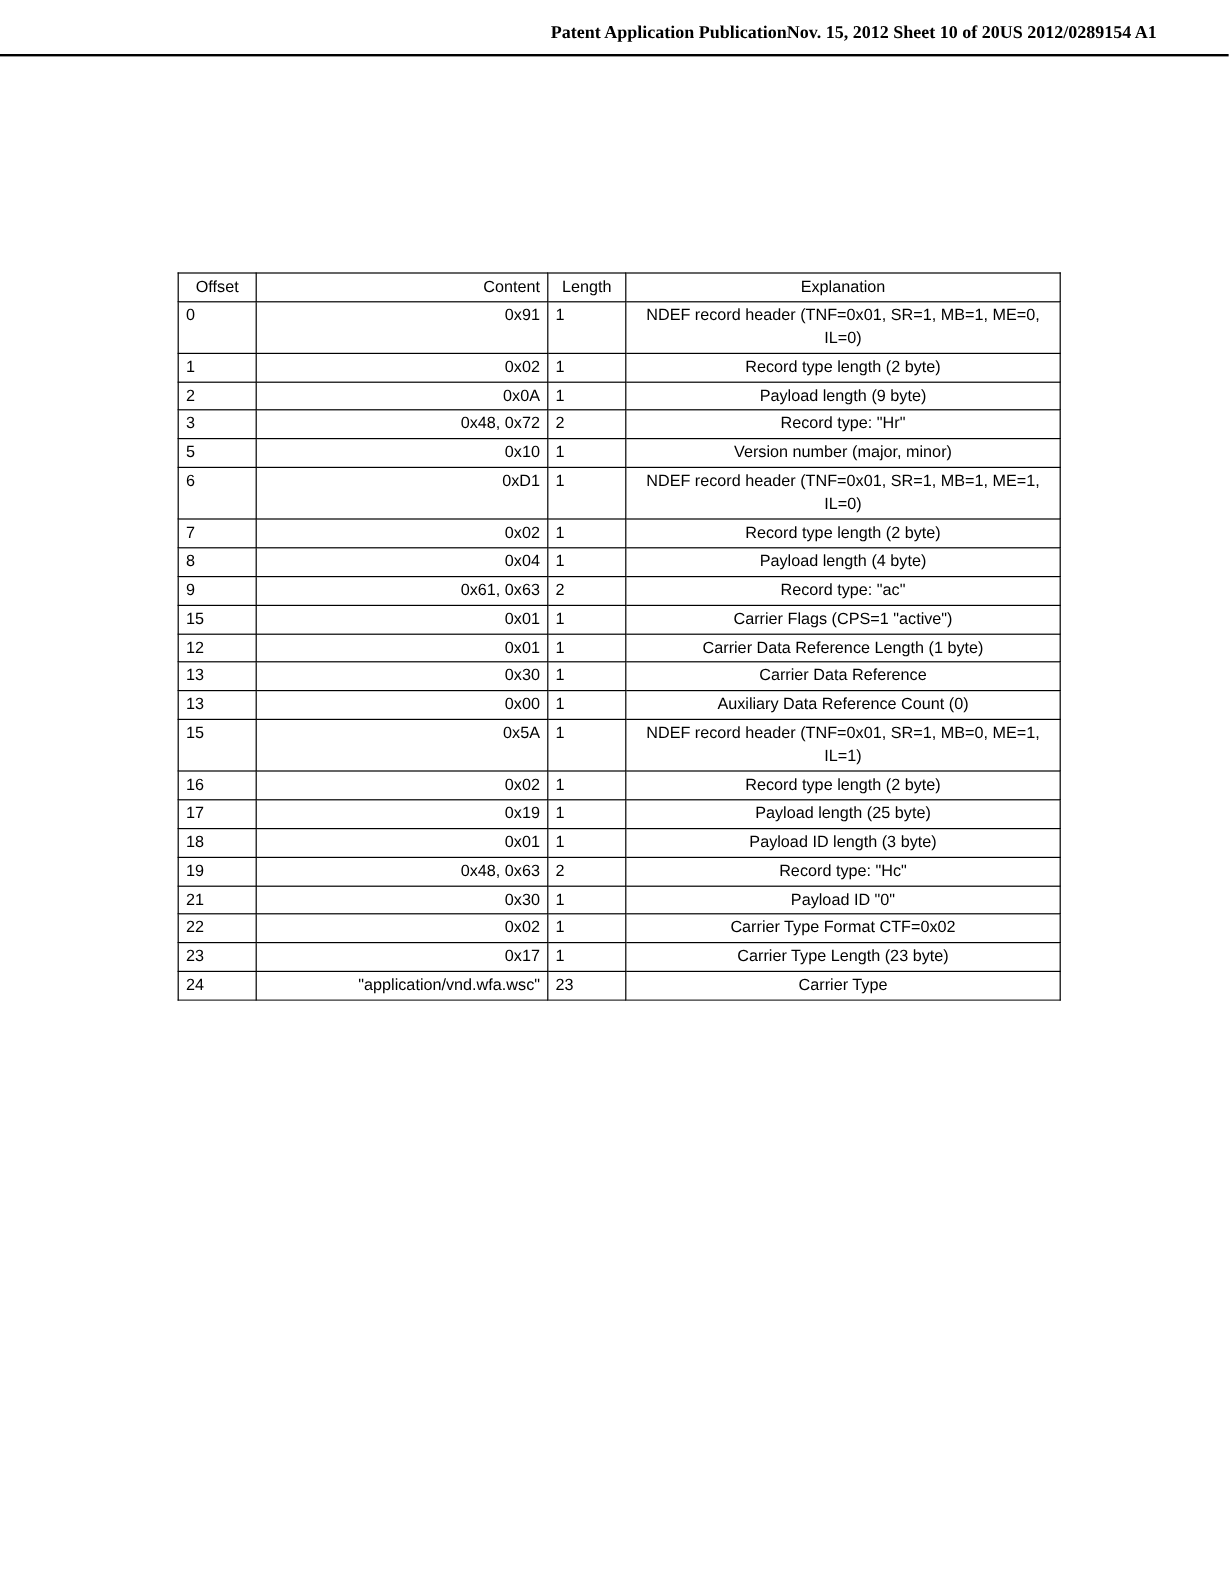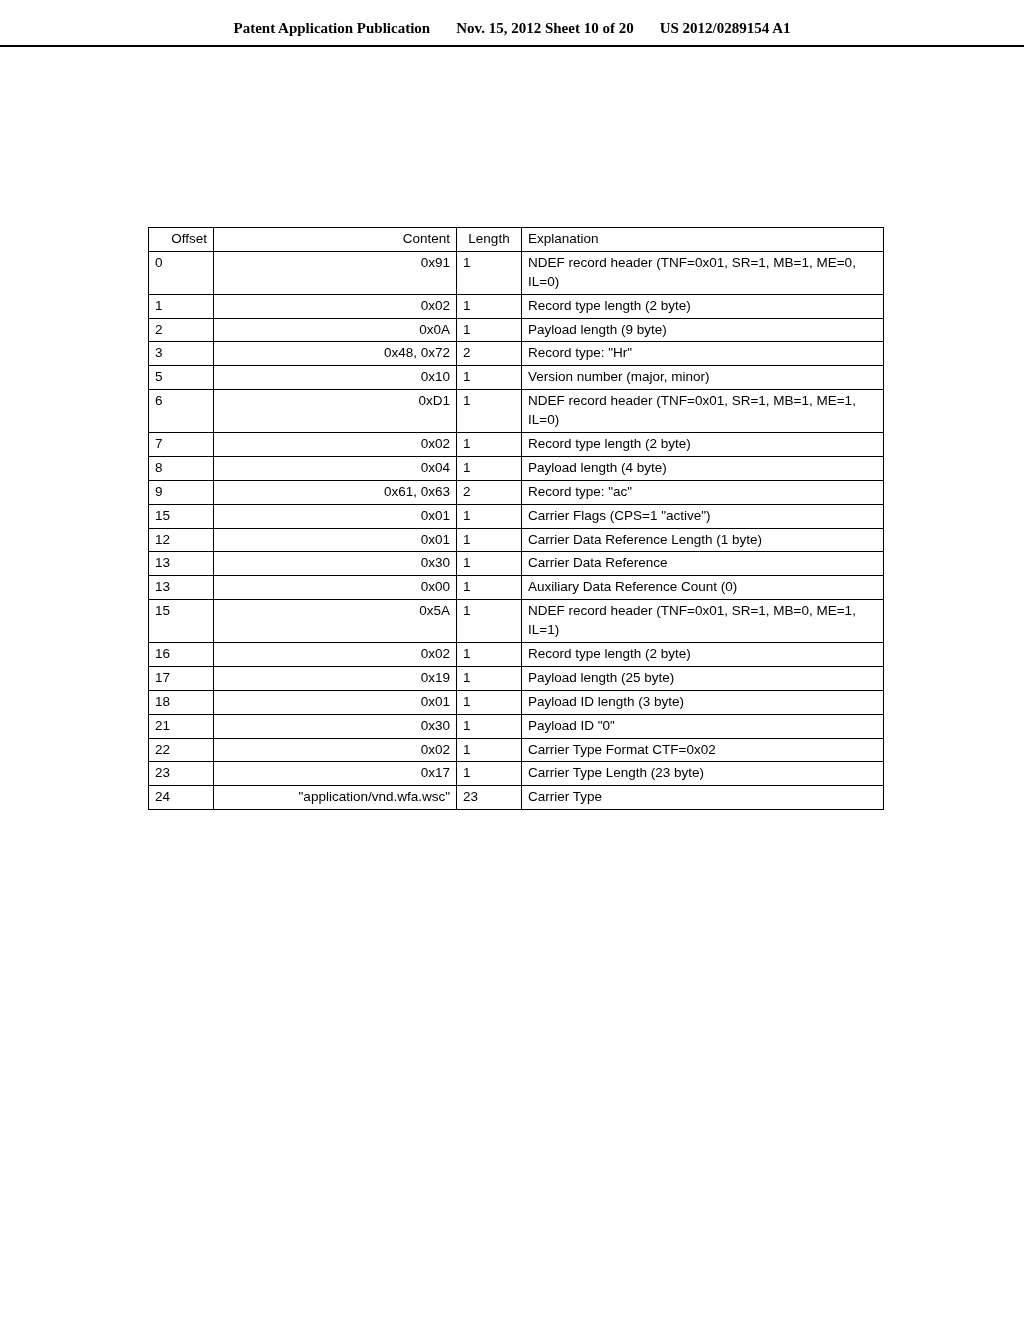--- a/index.html
+++ b/index.html
@@ -4,27 +4,26 @@
   <style>
     body {
       font-family: "Times New Roman", serif;
       margin: 0;
       padding: 0;
       background: white;
       width: 1024px;
     }
     .page-header {
       display: flex;
-      justify-content: center;
+      justify-content: flex-end;
       padding: 20px 60px 8px 60px;
       font-size: 15px;
       font-weight: bold;
       border-bottom: 2px solid black;
       margin-bottom: 180px;
-      gap: 26px;
     }
     .figure-block {
       padding: 0 140px 0 148px;
     }
     .figure-title {
       font-weight: bold;
       font-size: 17px;
       font-family: "Courier New", monospace;
       margin-bottom: 8px;
     }
@@ -37,24 +36,24 @@
     th, td {
       border: 1px solid black;
       padding: 2px 6px;
       vertical-align: top;
       line-height: 1.4;
     }
     th {
       font-weight: normal;
       text-align: center;
     }
-    .col-offset { width: 52px; text-align: right; }
+    .col-offset { width: 52px; text-align: center; }
     .col-content { width: 230px; text-align: right; margin-left: 24px; }
     .col-length { width: 52px; text-align: center; }
-    .col-explanation { text-align: left; }
+    .col-explanation { text-align: center; }
     td.offset-cell { text-align: left; }
     td.length-cell { text-align: left; }
   </style>
 </head>
 <body>
 
 <div class="page-header">
   <span>Patent Application Publication</span>
   <span>Nov. 15, 2012  Sheet 10 of 20</span>
   <span>US 2012/0289154 A1</span>
@@ -167,20 +166,26 @@
           <td class="col-length length-cell">1</td>
           <td class="col-explanation">Payload length (25 byte)</td>
         </tr>
         <tr>
           <td class="col-offset offset-cell">18</td>
           <td class="col-content">0x01</td>
           <td class="col-length length-cell">1</td>
           <td class="col-explanation">Payload ID length (3 byte)</td>
         </tr>
         <tr>
+          <td class="col-offset offset-cell">19</td>
+          <td class="col-content">0x48, 0x63</td>
+          <td class="col-length length-cell">2</td>
+          <td class="col-explanation">Record type: "Hc"</td>
+        </tr>
+        <tr>
           <td class="col-offset offset-cell">21</td>
           <td class="col-content">0x30</td>
           <td class="col-length length-cell">1</td>
           <td class="col-explanation">Payload ID "0"</td>
         </tr>
         <tr>
           <td class="col-offset offset-cell">22</td>
           <td class="col-content">0x02</td>
           <td class="col-length length-cell">1</td>
           <td class="col-explanation">Carrier Type Format CTF=0x02</td>

